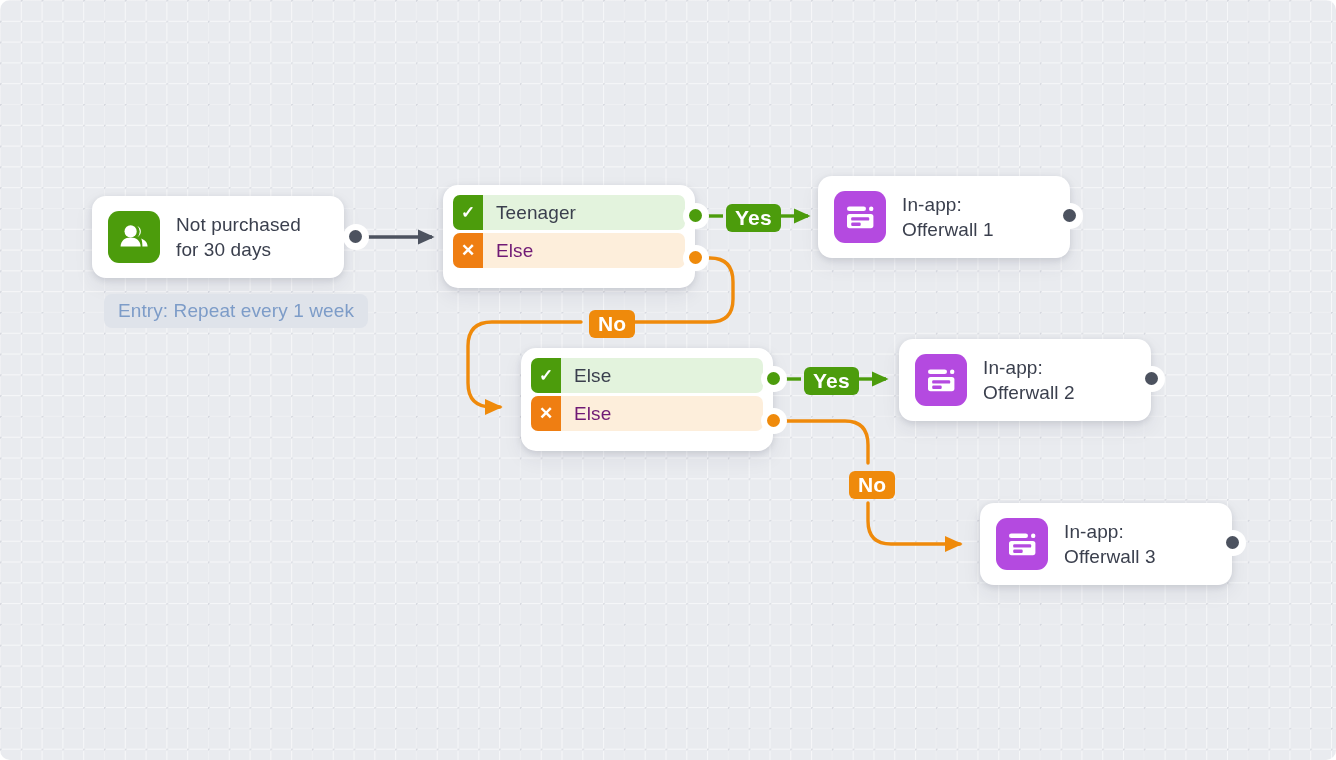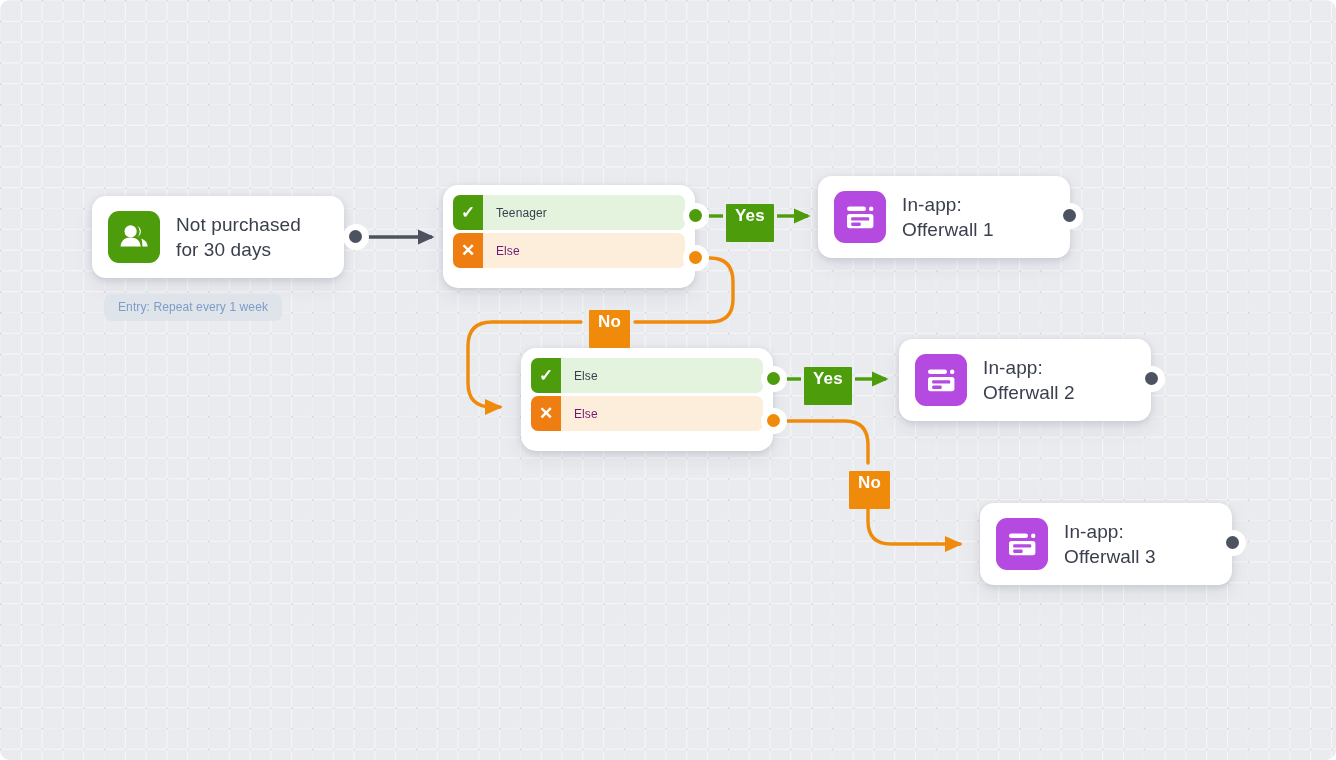--- a/index.html
+++ b/index.html
@@ -118,21 +118,21 @@
     color: #fff;
     font-size: 17px;
     font-weight: bold;
     line-height: 1;
   }
   .cond-badge.check { background: #4c9c0c; }
   .cond-badge.cross { background: #ef7e12; }
 
   .cond-text {
     padding-left: 13px;
-    font-size: 12px;
+    font-size: 19px;
     letter-spacing: 0.1px;
   }
   .cond-text.dark   { color: #3a3f4d; }
   .cond-text.orange { color: #701a75; }
 
   
   .port {
     position: absolute;
     width: 13px;
     height: 13px;
@@ -153,37 +153,37 @@
     z-index: 5;
   }
 
   
   .pill {
     position: absolute;
     display: flex;
     align-items: center;
     justify-content: center;
     color: #ffffff;
-    font-size: 17px;
+    font-size: 21px;
     font-weight: bold;
-    border-radius: 1px;
-    padding: 3px 9px 18px;
+    border-radius: 6px;
+    padding: 3px 9px 4px;
     line-height: 1;
     z-index: 7;
     letter-spacing: 0.2px;
   }
   .pill.yes { background: #4c9c0c; }
   .pill.no  { background: #ef8a0b; }
 
   
   .entry-badge {
     position: absolute;
     background: #dfe3ea;
     color: #7d9cc8;
-    font-size: 12px;
+    font-size: 19px;
     border-radius: 8px;
     padding: 7px 14px 8px;
     line-height: 1;
     letter-spacing: 0.1px;
     z-index: 4;
   }
 </style>
 </head>
 <body>
 

